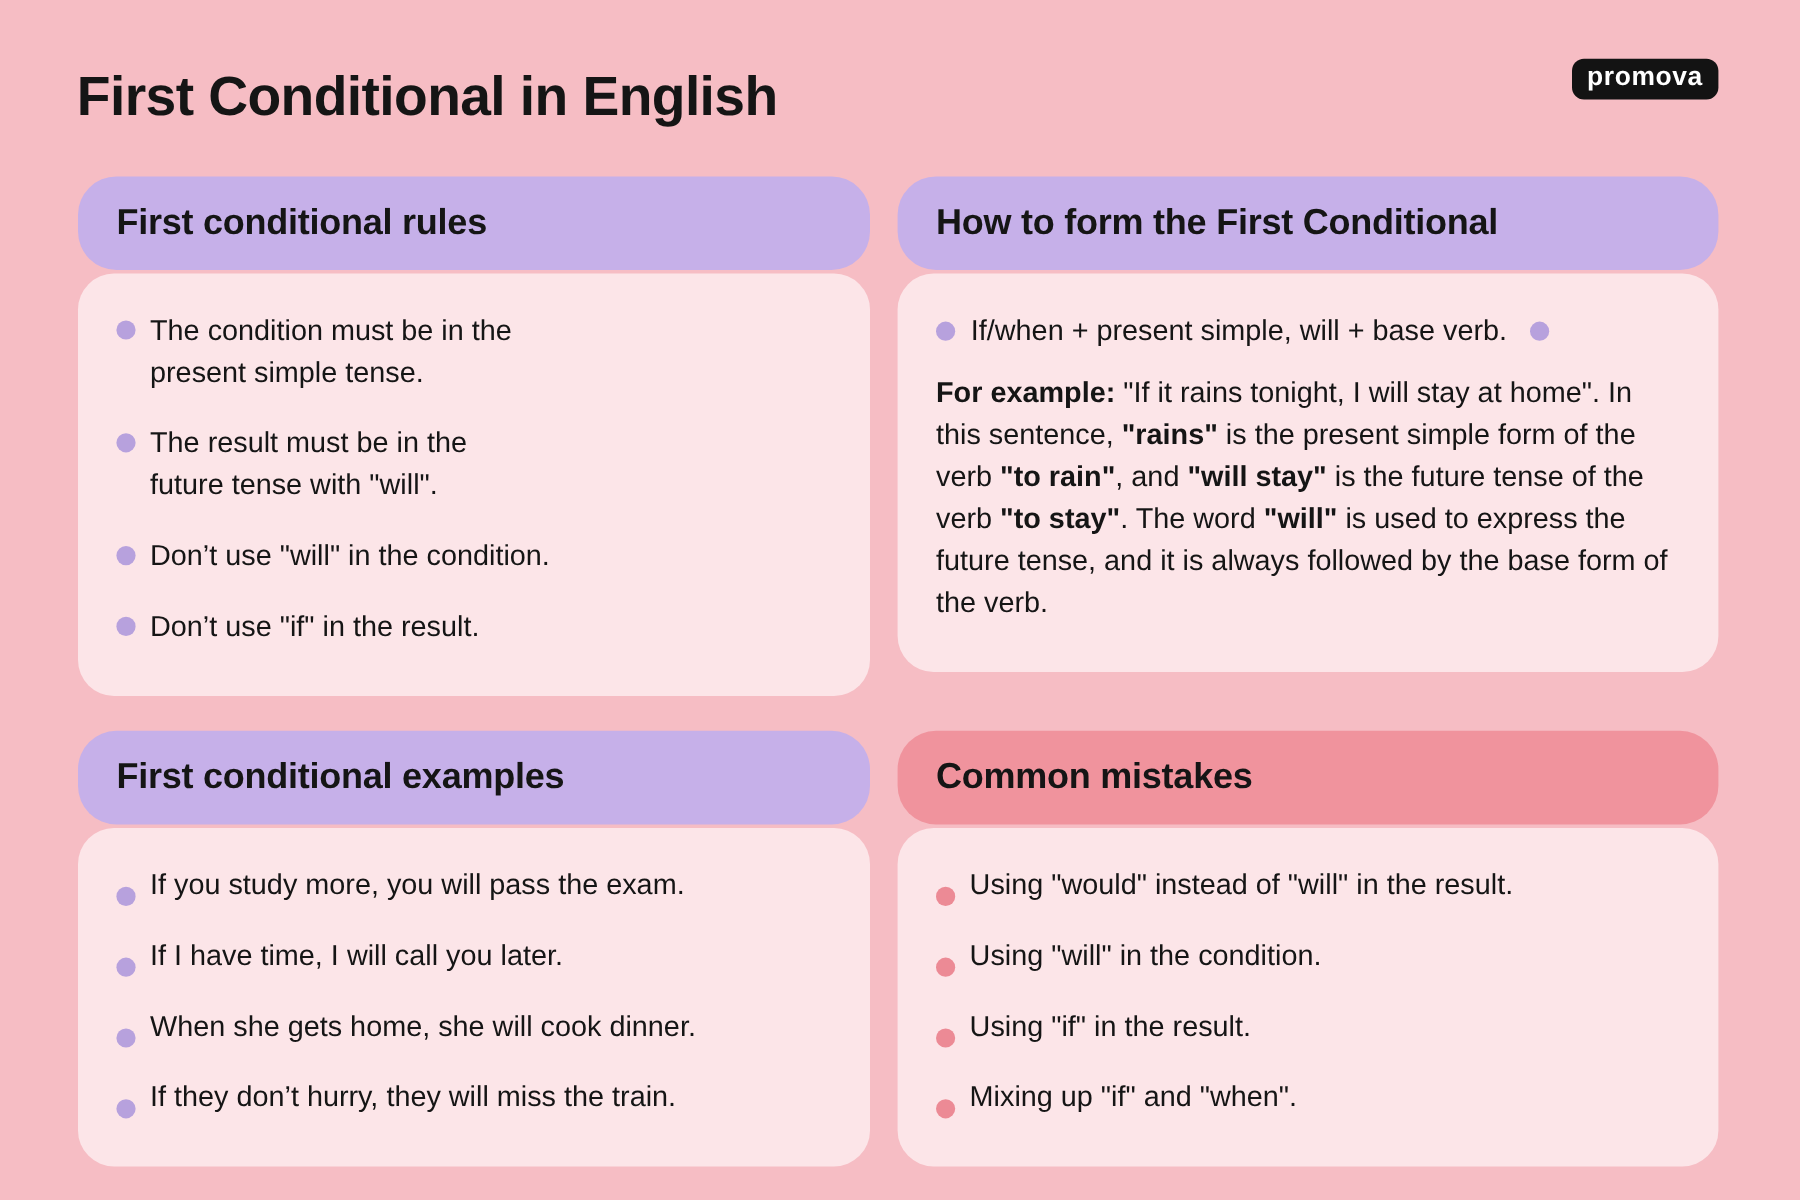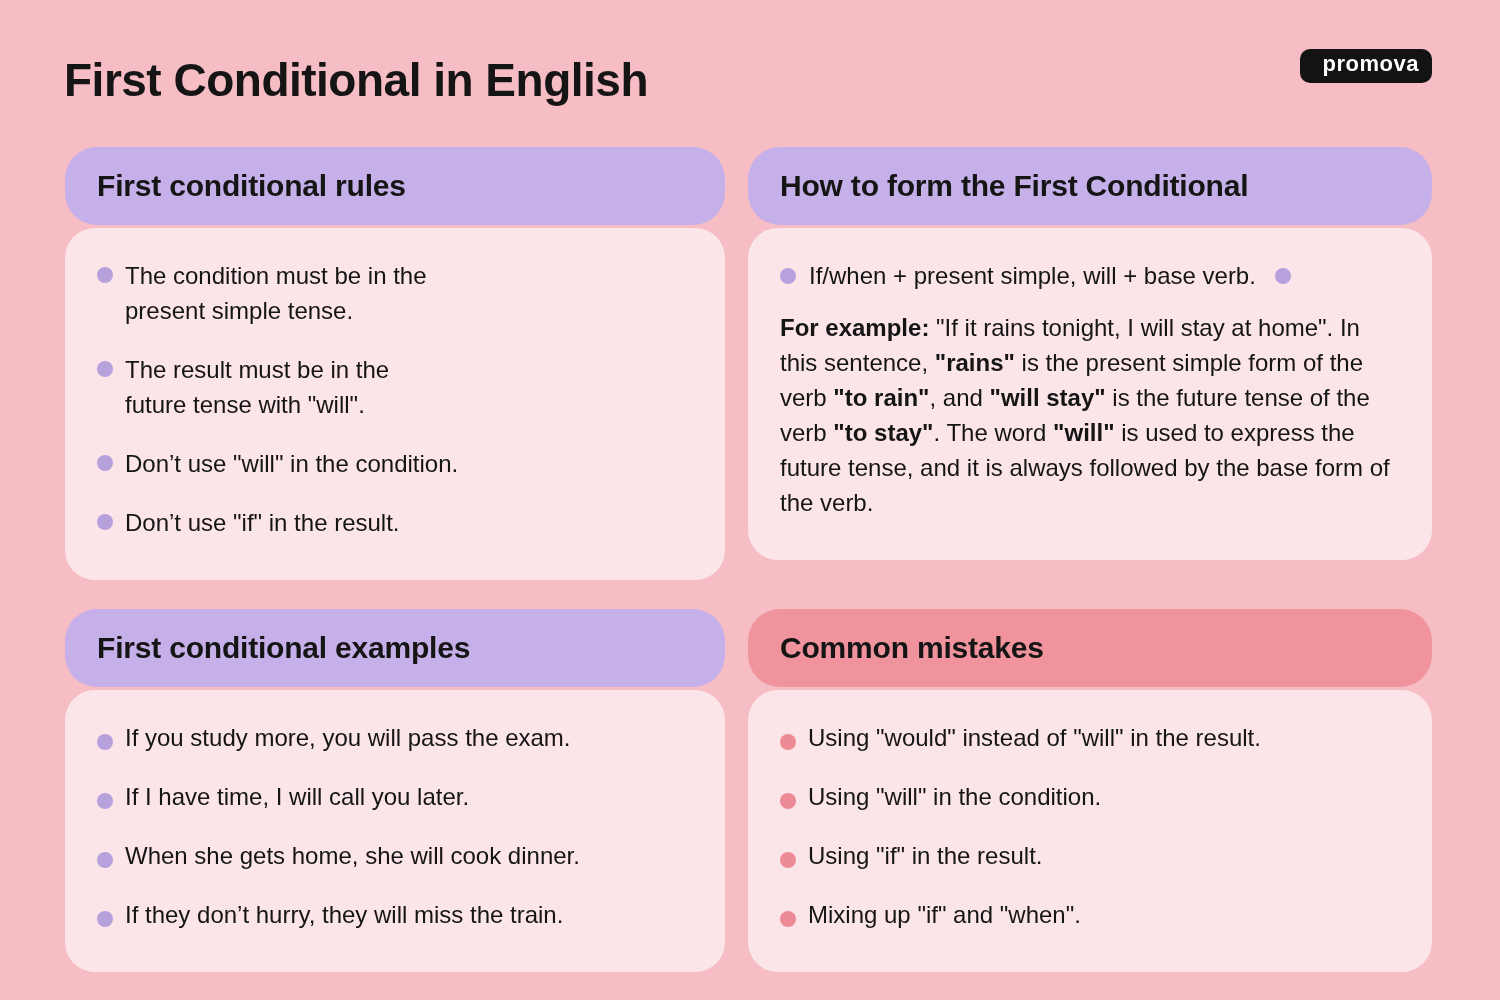--- a/index.html
+++ b/index.html
@@ -35,21 +35,21 @@
   }
   .logo {
     position: absolute;
     top: 49px;
     right: 68px;
     background: var(--logo-bg);
     color: var(--logo-text);
     font-weight: bold;
     font-size: 22px;
     letter-spacing: 0.5px;
-    padding: 2px 13px 6px 23px;
+    padding: 2px 13px 6px 13px;
     border-radius: 10px;
   }
   .grid {
     position: absolute;
     left: 65px;
     top: 147px;
     width: 1367px;
     display: grid;
     grid-template-columns: 660px 684px;
     column-gap: 23px;
@@ -74,21 +74,21 @@
     border-radius: 30px;
     padding: 30px 28px 40px 32px;
     font-size: 24px;
   }
   .body-tall  { min-height: 290px; }
   .body-short { min-height: 263px; }
   ul.bullet-list { list-style: none; margin: 0; padding: 0; }
   ul.bullet-list li { display: flex; gap: 12px; margin-bottom: 24px; }
   ul.bullet-list li:last-child { margin-bottom: 0; }
   .gap-lg li { margin-bottom: 22px; }
-  .gap-lg li { align-items: center; }
+  .gap-lg li { align-items: flex-end; }
   .dot {
     width: 16px; height: 16px;
     border-radius: 50%;
     flex-shrink: 0;
     margin-top: 9px;
   }
   .dot-purple { background: var(--bullet-purple); }
   .dot-pink   { background: var(--bullet-pink); }
   .item-text {
     white-space: pre-line;

